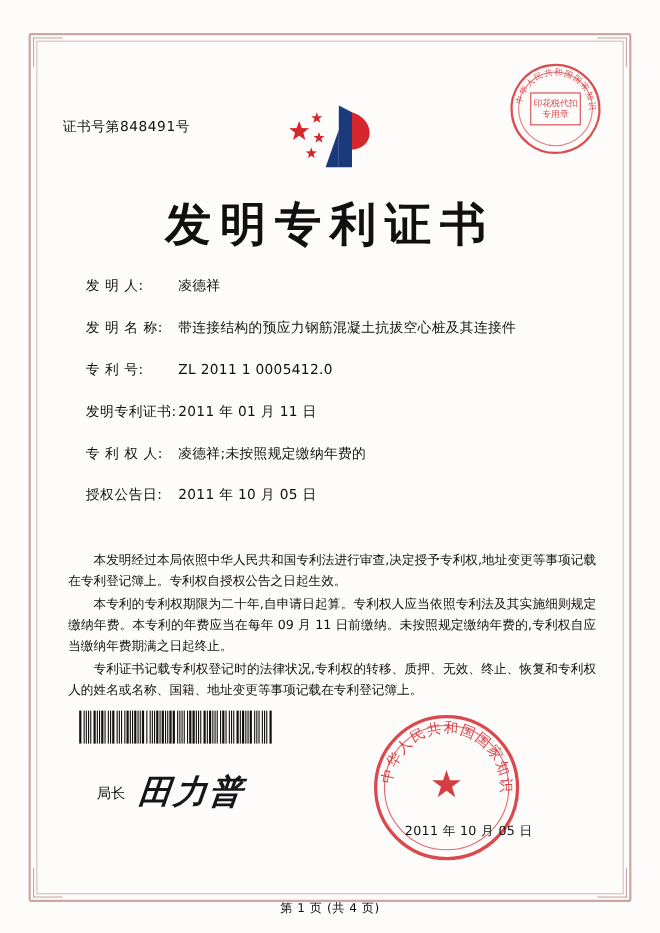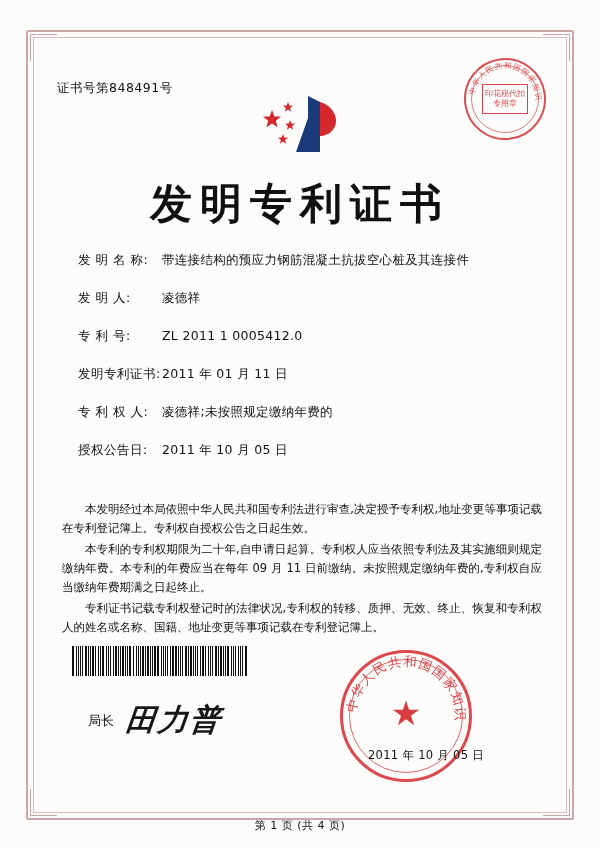--- a/index.html
+++ b/index.html
@@ -45,21 +45,21 @@
     border: 0 solid #c9a8a4;
   }
   .corner.tl { left: 30px; top: 34px; border-left-width: 1px; border-top-width: 1px; }
   .corner.tr { right: 30px; top: 34px; border-right-width: 1px; border-top-width: 1px; }
   .corner.bl { left: 30px; bottom: 32px; border-left-width: 1px; border-bottom-width: 1px; }
   .corner.br { right: 30px; bottom: 32px; border-right-width: 1px; border-bottom-width: 1px; }
 
   .cert-no {
     position: absolute;
     left: 57px;
-    top: 80px;
+    top: 107px;
     font-size: 12.5px;
     letter-spacing: 0.5px;
     color: #111;
     font-family: "DejaVu Sans", "Liberation Sans", sans-serif;
   }
 
   
   .logo {
     position: absolute;
     left: 250px;
@@ -300,26 +300,26 @@
         <textPath href="#arcTop" startOffset="4%">中华人民共和国国家知识产权局</textPath>
       </text>
     </svg>
     <div class="inner-box">印花税代扣专用章</div>
   </div>
 
   <div class="title">发明专利证书</div>
 
   <div class="fields">
     <div class="field-row">
+      <div class="field-label">发 明 人:</div>
+      <div class="field-value">凌德祥</div>
+    </div>
+    <div class="field-row">
       <div class="field-label">发 明 名 称:</div>
       <div class="field-value">带连接结构的预应力钢筋混凝土抗拔空心桩及其连接件</div>
-    </div>
-    <div class="field-row">
-      <div class="field-label">发 明 人:</div>
-      <div class="field-value">凌德祥</div>
     </div>
     <div class="field-row">
       <div class="field-label">专 利 号:</div>
       <div class="field-value">ZL 2011 1 0005412.0</div>
     </div>
     <div class="field-row">
       <div class="field-label">发明专利证书:</div>
       <div class="field-value">2011 年 01 月 11 日</div>
     </div>
     <div class="field-row">

